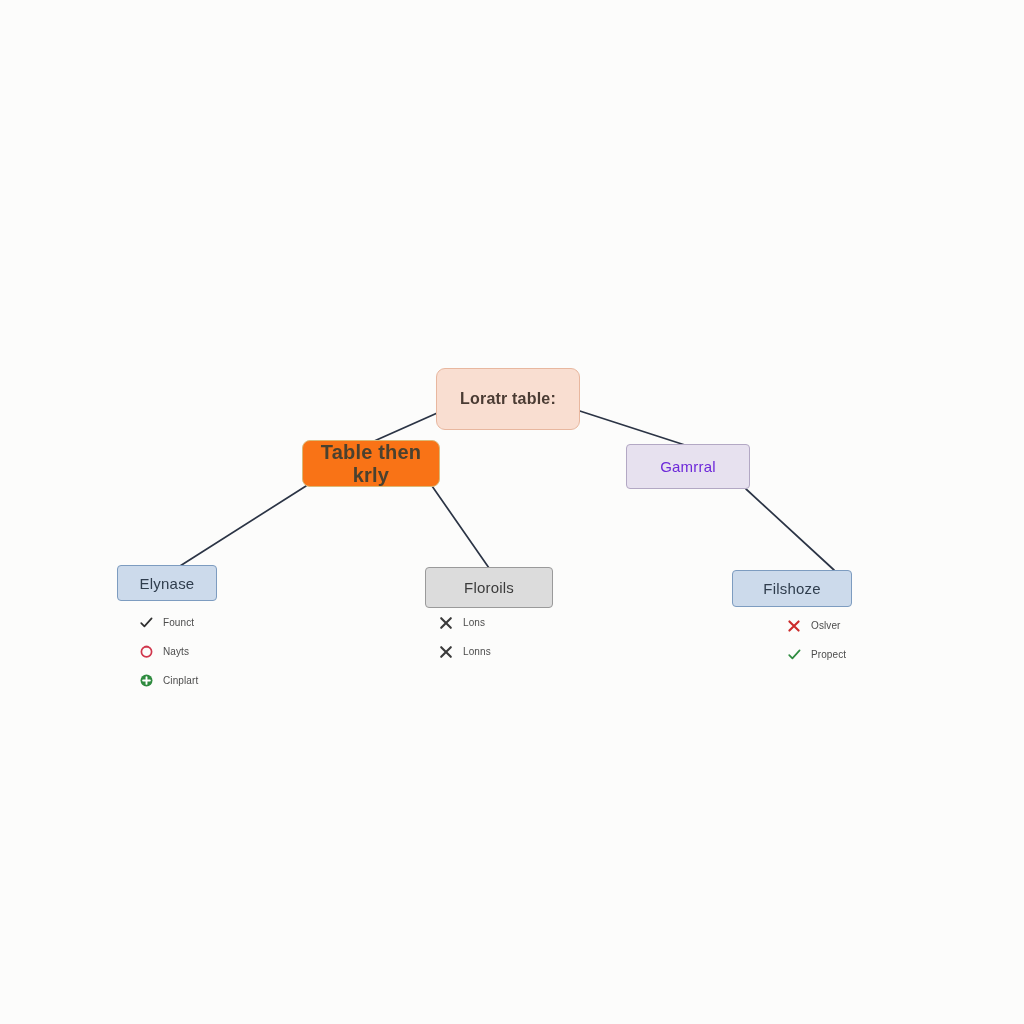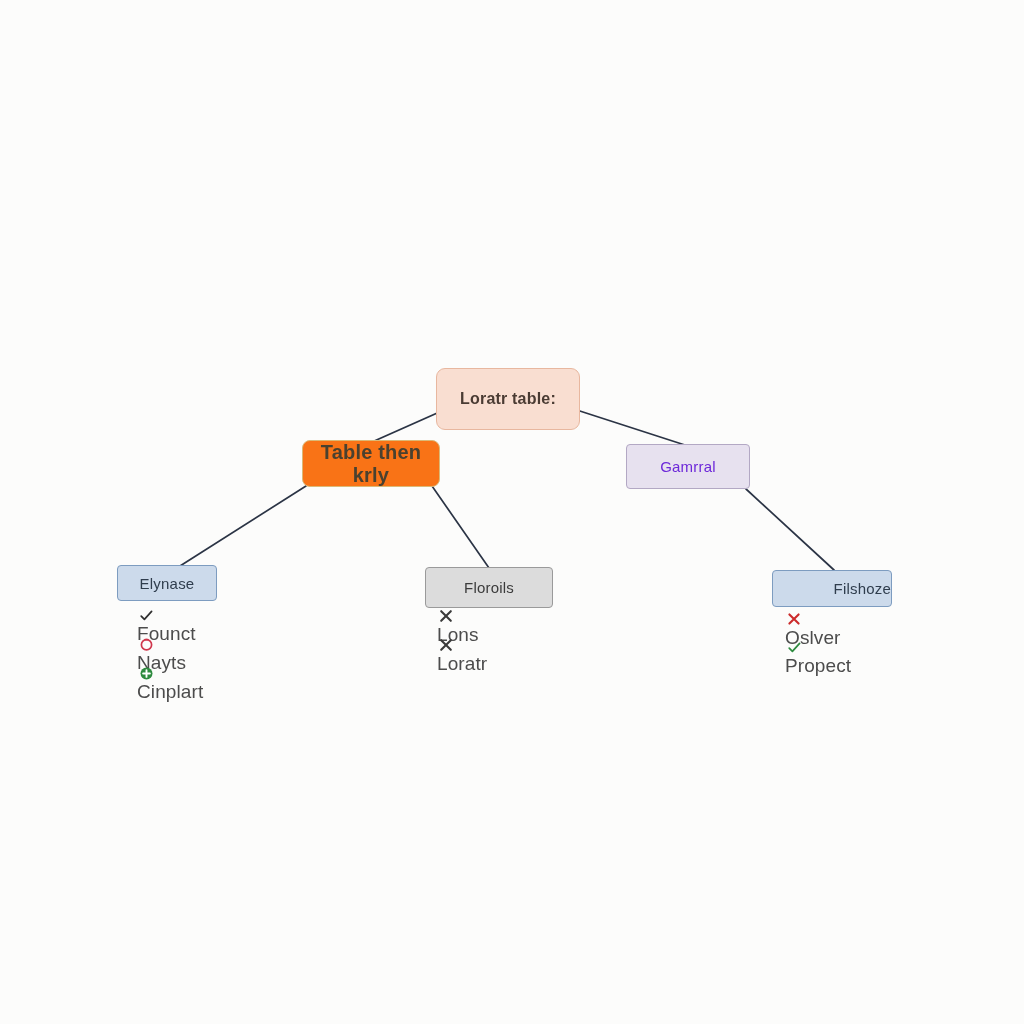--- a/index.html
+++ b/index.html
@@ -69,26 +69,25 @@
     border: 1.5px solid #9a9a9a;
     border-radius: 4px;
     color: #3b3b3b;
     font-size: 15px;
   }
   .leaf-list {
     position: absolute;
   }
   .leaf-item {
     display: flex;
-    align-items: flex-start;
+    align-items: center;
     height: 29px;
-    font-size: 19px;
+    font-size: 10px;
     color: #4c4c4c;
     letter-spacing: 0.1px;
-    flex-direction: column;
   }
   .leaf-icon {
     width: 26px;
     min-width: 26px;
     display: flex;
     align-items: center;
     justify-content: center;
   }
   .leaf-label { padding-left: 4px; }
   svg { display: block; }
@@ -121,21 +120,21 @@
   </div>
 
   <div class="node node-blue" style="left:117px; top:565px; width:100px; height:36px;">
     <span>Elynase</span>
   </div>
 
   <div class="node node-gray" style="left:425px; top:567px; width:128px; height:41px;">
     <span>Floroils</span>
   </div>
 
-  <div class="node node-blue" style="left:772px; top:570px; width:120px; height:37px;justify-content:flex-end;">
+  <div class="node node-blue" style="left:732px; top:570px; width:120px; height:37px;">
     <span>Filshoze</span>
   </div>
 
   <div class="leaf-list" style="left:133px; top:608px; width:190px;">
 
     <div class="leaf-item">
       <span class="leaf-icon">
         <svg width="15" height="15" viewBox="0 0 15 15">
           <path d="M2.2 8.2 L5.4 11.4 L12.6 3.4" stroke="#2f2f2f" stroke-width="1.7" fill="none" stroke-linecap="round" stroke-linejoin="round"></path>
         </svg>
@@ -174,21 +173,21 @@
       </span>
       <span class="leaf-label">Lons</span>
     </div>
 
     <div class="leaf-item">
       <span class="leaf-icon">
         <svg width="16" height="16" viewBox="0 0 16 16">
           <path d="M3.2 3.2 L12.8 12.8 M12.8 3.2 L3.2 12.8" stroke="#3a3a3a" stroke-width="2.1" stroke-linecap="round"></path>
         </svg>
       </span>
-      <span class="leaf-label">Loratr</span>
+      <span class="leaf-label">Lonns</span>
     </div>
   </div>
 
   <div class="leaf-list" style="left:781px; top:611px; width:180px;">
 
     <div class="leaf-item">
       <span class="leaf-icon">
         <svg width="16" height="16" viewBox="0 0 16 16">
           <path d="M3.4 3.4 L12.6 12.6 M12.6 3.4 L3.4 12.6" stroke="#cc2b2b" stroke-width="2.1" stroke-linecap="round"></path>
         </svg>

